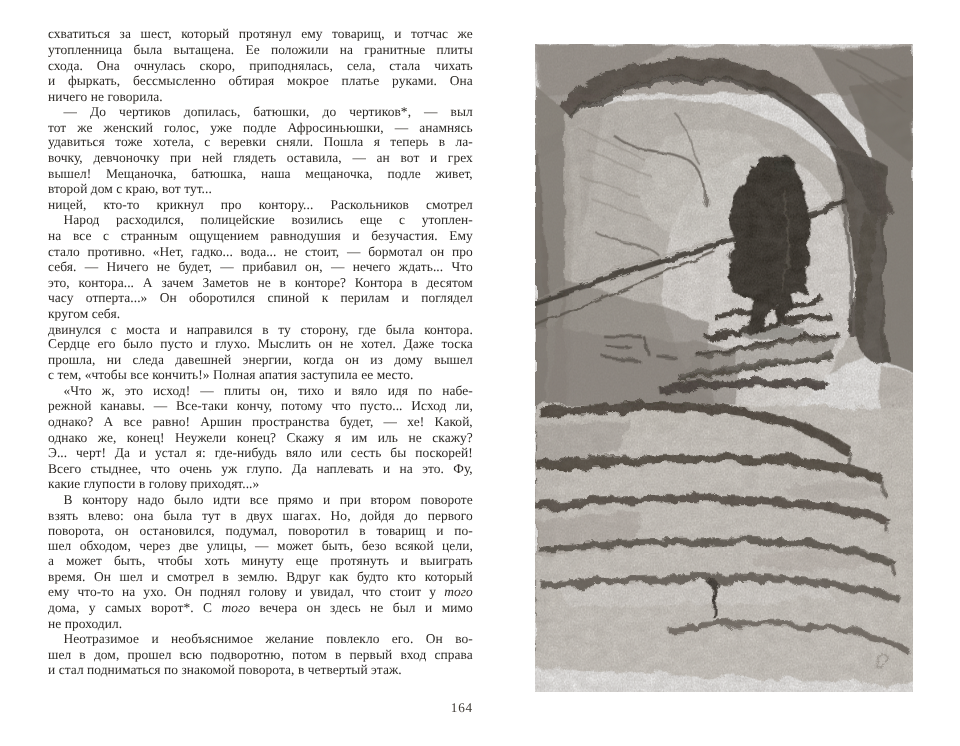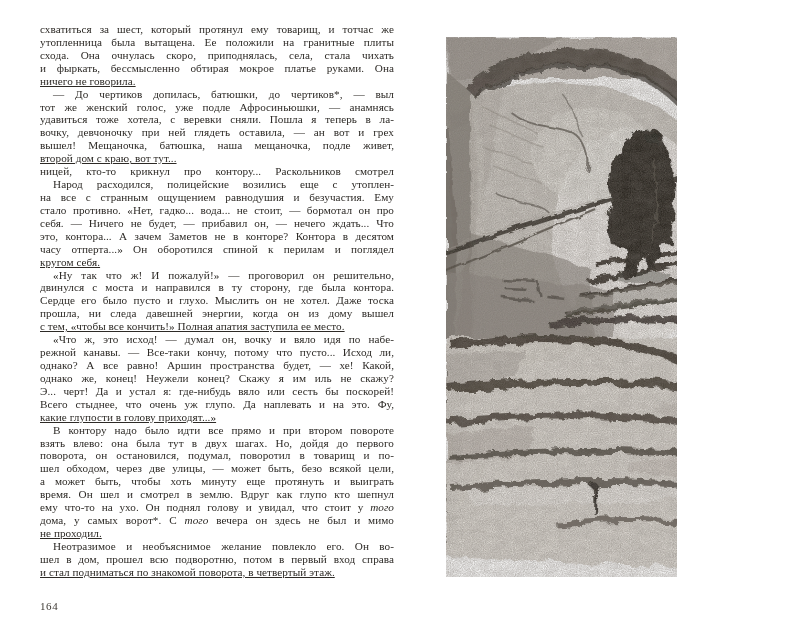--- a/index.html
+++ b/index.html
@@ -1,31 +1,31 @@
 <!DOCTYPE html>
 <html><head>
 <meta charset="utf-8">
 <style>
   html,body{margin:0;padding:0;}
   body{width:800px;height:622px;background:#ffffff;font-family:"Liberation Serif",serif;}
-  .spread{position:relative;width:677px;height:622px;background:#ffffff;overflow:hidden;}
+  .spread{position:relative;width:760px;height:622px;background:#ffffff;overflow:hidden;}
   
   .text-col{position:absolute;left:40px;top:23px;width:354px;color:#2d2a26;}
   .para{margin:0;padding:0;}
   .line{
     font-size:11.2px;line-height:12.93px;height:12.93px;
     text-align:justify;text-align-last:justify;-moz-text-align-last:justify;
     white-space:nowrap;letter-spacing:0.05px;
   }
-  .line.end{text-align-last:left;text-decoration:underline;-moz-text-align-last:left;}
+  .line.end{text-align-last:left;-moz-text-align-last:left;}
   .line.first{padding-left:13px;}
   .line i{font-style:italic;margin-top:40px;}
   .pageno{
-    position:absolute;left:40px;top:584px;width:354px;text-align:left;
-    font-size:11px;color:#3e3a34;letter-spacing:0.6px;margin-top:16px;
+    position:absolute;left:40px;top:584px;width:354px;text-align:right;
+    font-size:11px;color:#3e3a34;letter-spacing:0.6px;
   }
   
   .illu{position:absolute;left:446px;top:37px;width:318px;height:540px;}
   .illu svg{display:block;width:100%;height:100%;}
 </style>
 </head>
 <body>
 
 <div class="spread">
 
@@ -49,42 +49,41 @@
         <div class="line">ницей, кто-то крикнул про контору... Раскольников смотрел</div>
         <div class="line first">Народ расходился, полицейские возились еще с утоплен-</div>
         <div class="line">на все с странным ощущением равнодушия и безучастия. Ему</div>
         <div class="line">стало противно. «Нет, гадко... вода... не стоит, — бормотал он про</div>
         <div class="line">себя. — Ничего не будет, — прибавил он, — нечего ждать... Что</div>
         <div class="line">это, контора... А зачем Заметов не в конторе? Контора в десятом</div>
         <div class="line">часу отперта...» Он оборотился спиной к перилам и поглядел</div>
         <div class="line end">кругом себя.</div>
       </div>
       <div class="para">
-        <div class="line first">«Ну так что ж! И пожалуй!» — проговорил он решительно,</div>
         <div class="line">двинулся с моста и направился в ту сторону, где была контора.</div>
         <div class="line">Сердце его было пусто и глухо. Мыслить он не хотел. Даже тоска</div>
         <div class="line">прошла, ни следа давешней энергии, когда он из дому вышел</div>
         <div class="line end">с тем, «чтобы все кончить!» Полная апатия заступила ее место.</div>
       </div>
       <div class="para">
-        <div class="line first">«Что ж, это исход! — думал он, вочку и вяло идя по набе-</div>
+        <div class="line first">«Что ж, это исход! — плиты он, тихо и вяло идя по набе-</div>
         <div class="line">режной канавы. — Все-таки кончу, потому что пусто... Исход ли,</div>
         <div class="line">однако? А все равно! Аршин пространства будет, — хе! Какой,</div>
         <div class="line">однако же, конец! Неужели конец? Скажу я им иль не скажу?</div>
         <div class="line">Э... черт! Да и устал я: где-нибудь вяло или сесть бы поскорей!</div>
         <div class="line">Всего стыднее, что очень уж глупо. Да наплевать и на это. Фу,</div>
         <div class="line end">какие глупости в голову приходят...»</div>
       </div>
       <div class="para">
         <div class="line first">В контору надо было идти все прямо и при втором повороте</div>
         <div class="line">взять влево: она была тут в двух шагах. Но, дойдя до первого</div>
         <div class="line">поворота, он остановился, подумал, поворотил в товарищ и по-</div>
         <div class="line">шел обходом, через две улицы, — может быть, безо всякой цели,</div>
         <div class="line">а может быть, чтобы хоть минуту еще протянуть и выиграть</div>
-        <div class="line">время. Он шел и смотрел в землю. Вдруг как глупо кто шепнул</div>
+        <div class="line">время. Он шел и смотрел в землю. Вдруг как будто кто который</div>
         <div class="line">ему что-то на ухо. Он поднял голову и увидал, что стоит у <i>того</i></div>
         <div class="line">дома, у самых ворот*. С <i>того</i> вечера он здесь не был и мимо</div>
         <div class="line end">не проходил.</div>
       </div>
       <div class="para">
         <div class="line first">Неотразимое и необъяснимое желание повлекло его. Он во-</div>
         <div class="line">шел в дом, прошел всю подворотню, потом в первый вход справа</div>
         <div class="line end">и стал подниматься по знакомой поворота, в четвертый этаж.</div>
       </div>
     </div>

